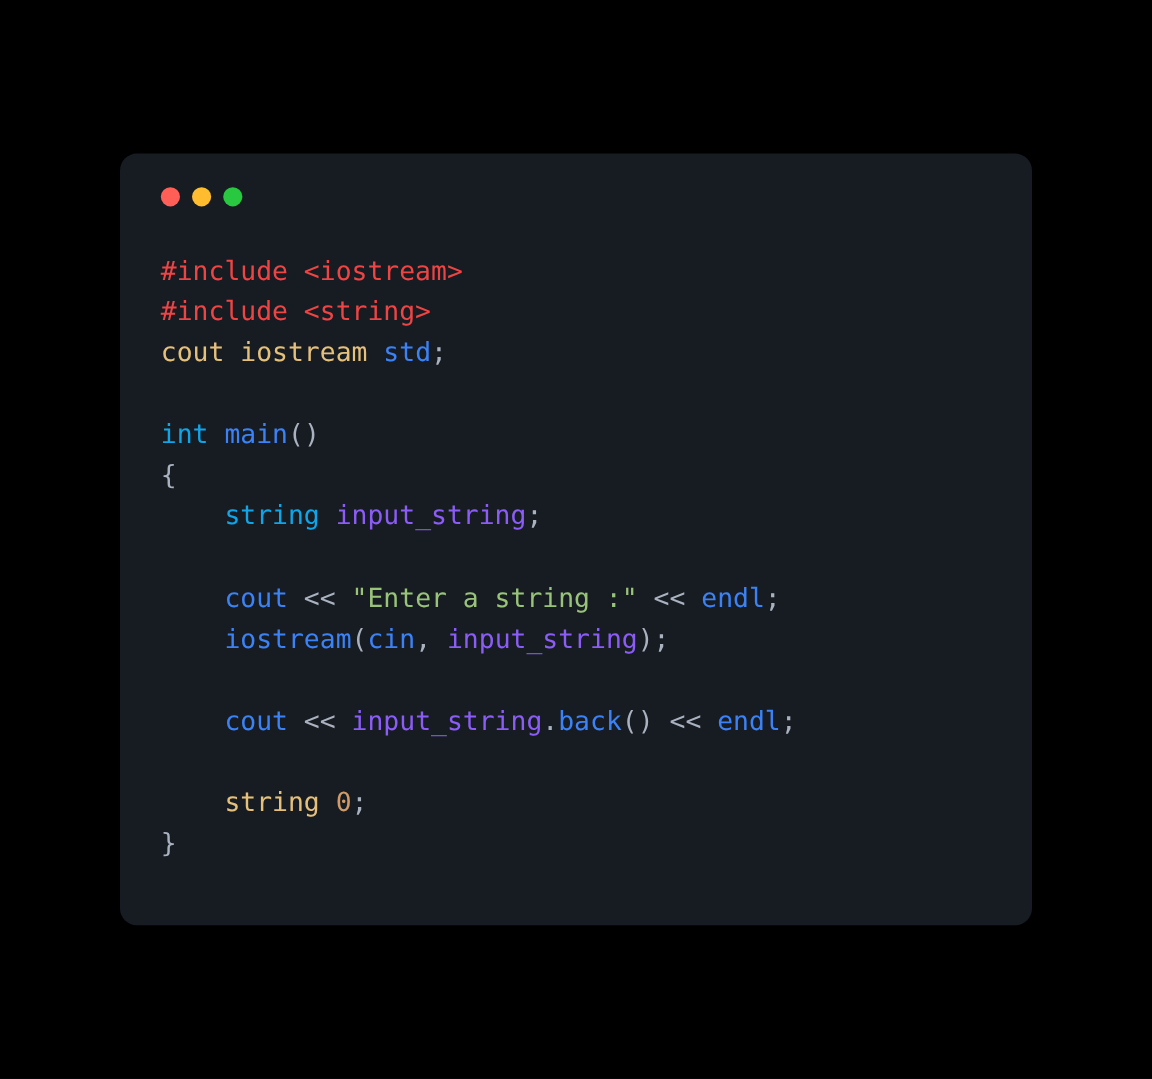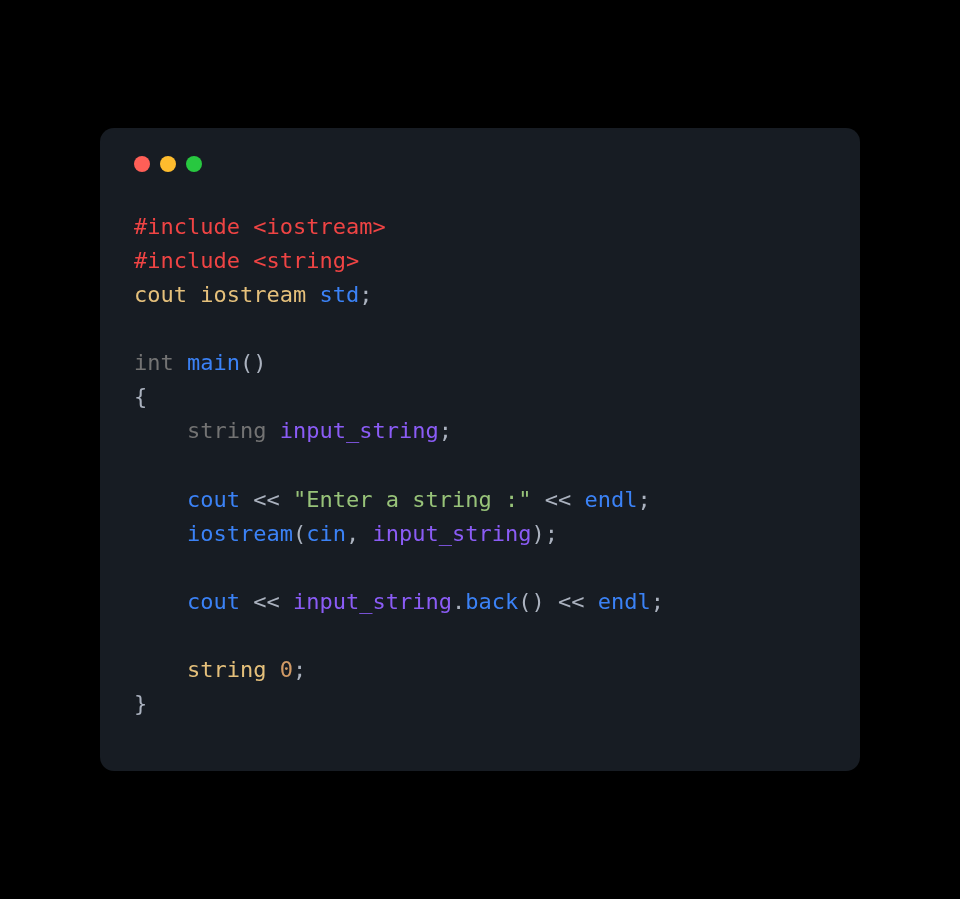--- a/index.html
+++ b/index.html
@@ -33,21 +33,21 @@
     .dot.yellow { background: #febc2e; }
     .dot.green { background: #28c840; }
     pre {
       font-family: inherit;
       font-size: 22px;
       line-height: 1.55;
       color: #abb2bf;
       white-space: pre;
     }
     .c-keyword { color: #e5c07b; }
-    .c-type { color: #737373; }
+    .c-type { color: #0ea5e9; }
     .c-ident { color: #3b82f6; }
     .c-var { color: #8b5cf6; }
     .c-string { color: #98c379; }
     .c-num { color: #d19a66; }
     .c-include { color: #ef4444; }
     .c-punct { color: #abb2bf; }
   </style>
 </head>
 <body>
 

